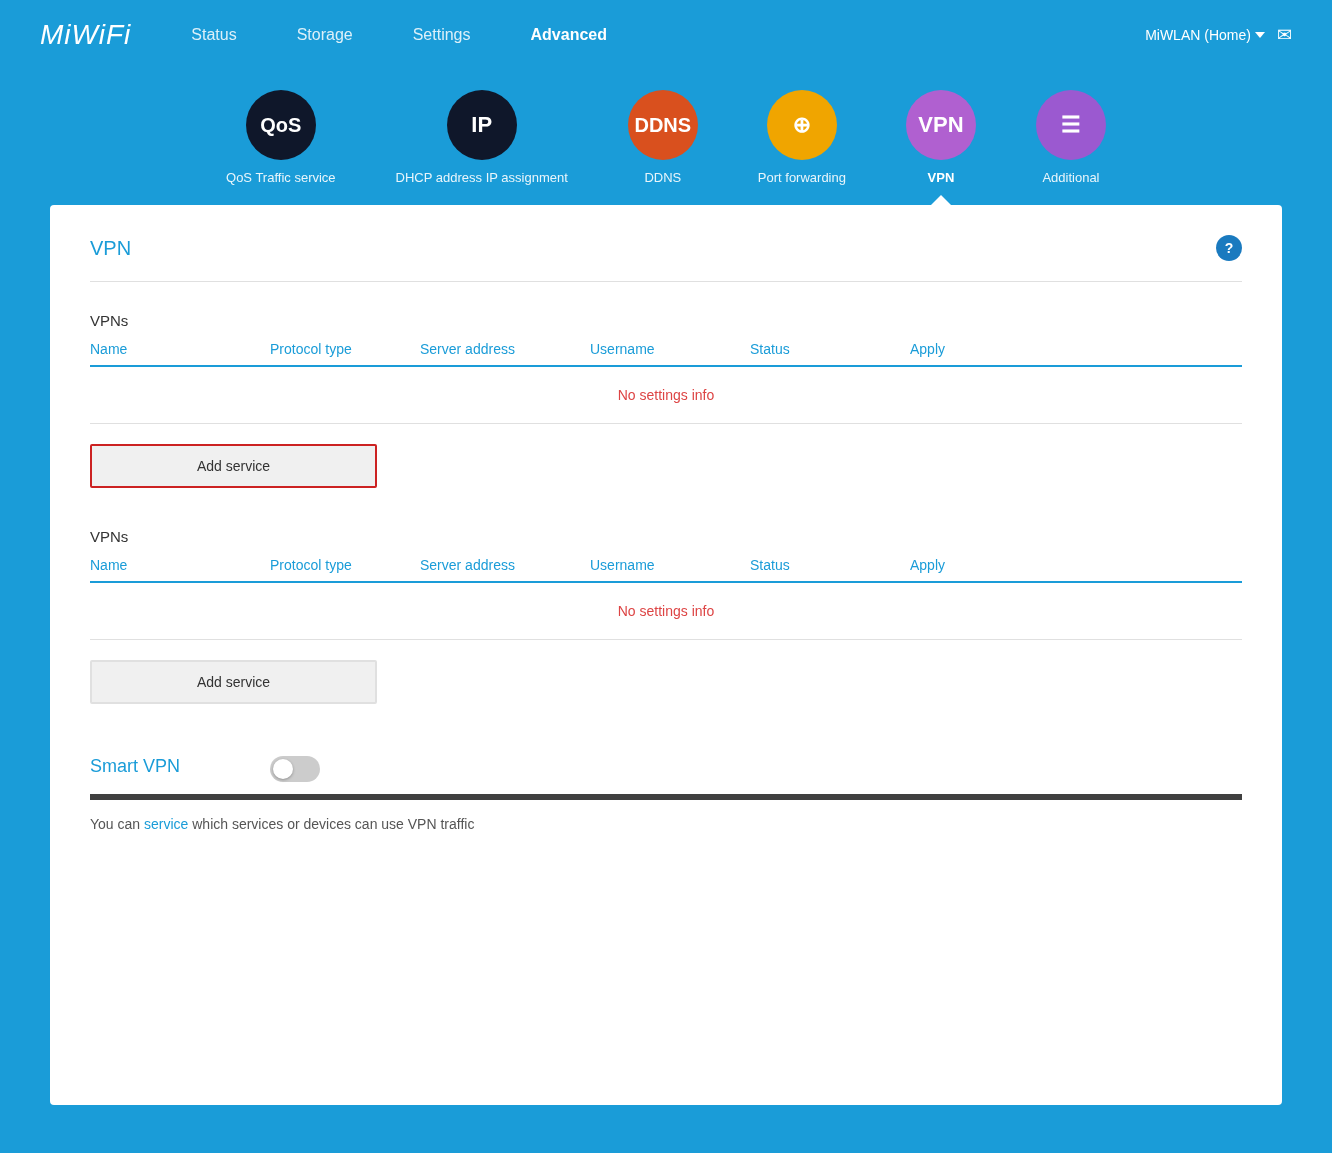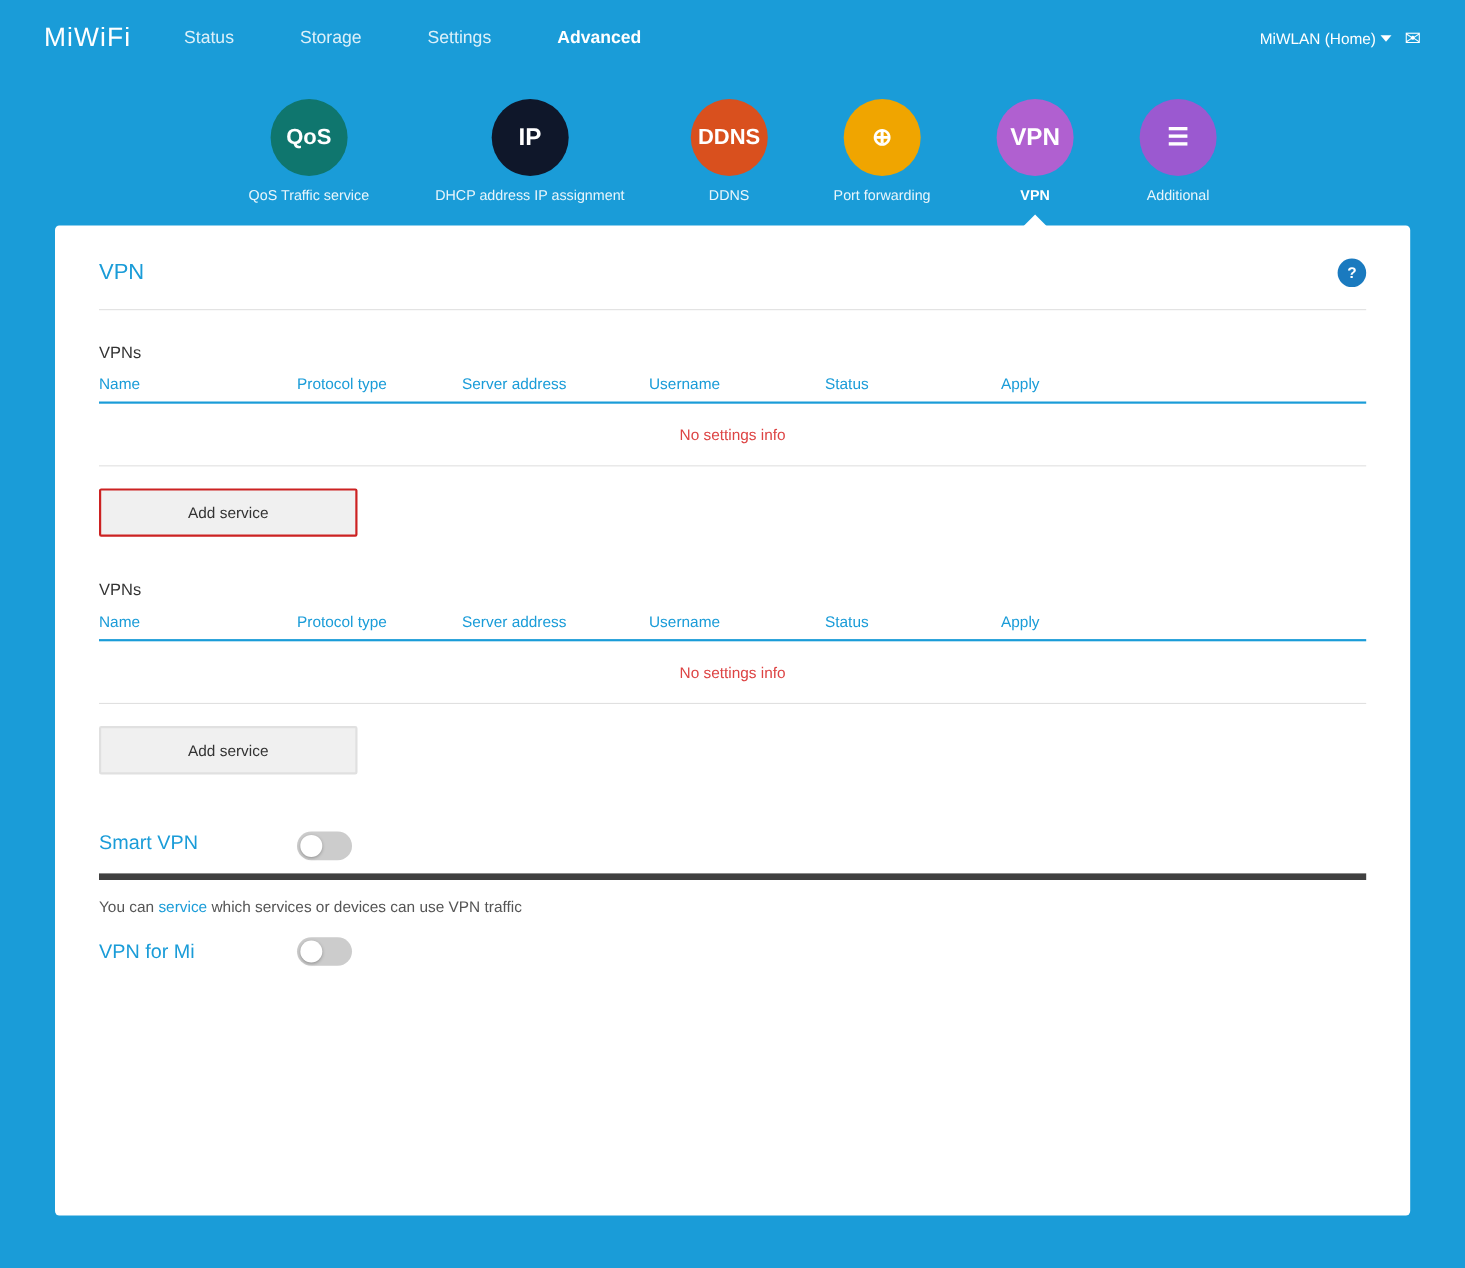--- a/index.html
+++ b/index.html
@@ -14,23 +14,24 @@
     
     .top-nav {
       display: flex;
       align-items: center;
       padding: 0 40px;
       height: 70px;
       background-color: #1a9cd8;
     }
     .logo {
       color: white;
-      font-size: 24px;
+      font-size: 28px;
       font-weight: bold;
-      margin-right: 48px;
+      font-style: italic;
+      margin-right: 60px;
       letter-spacing: 1px;
     }
     .logo span { font-weight: 300; }
     .nav-links {
       display: flex;
       gap: 60px;
       flex: 1;
     }
     .nav-link {
       color: rgba(255,255,255,0.85);
@@ -89,21 +90,21 @@
       width: 70px;
       height: 70px;
       border-radius: 50%;
       display: flex;
       align-items: center;
       justify-content: center;
       font-size: 22px;
       font-weight: bold;
       color: white;
     }
-    .icon-circle.qos { background-color: #0f766e; }
+    .icon-circle.qos { background-color: #0f172a; }
     .icon-circle.dhcp { background-color: #0f172a; }
     .icon-circle.ddns { background-color: #d9501e; }
     .icon-circle.portfwd { background-color: #f0a500; }
     .icon-circle.vpn { background-color: #b060d0; }
     .icon-circle.additional { background-color: #9b59d0; }
     .icon-nav-label {
       color: rgba(255,255,255,0.9);
       font-size: 13px;
       text-align: center;
     }
@@ -198,21 +199,21 @@
       text-align: center;
       padding: 20px 0;
       color: #d44;
       font-size: 14px;
       border-bottom: 1px solid #e0e0e0;
     }
 
     
     .add-service-btn {
       display: block;
-      width: 235px;
+      width: 287px;
       padding: 12px 0;
       margin: 20px 0 0 0;
       background: #f0f0f0;
       border: 2px solid #cc2222;
       color: #333;
       font-size: 14px;
       text-align: center;
       cursor: pointer;
       border-radius: 2px;
     }
@@ -398,20 +399,14 @@
       <span class="smart-vpn-label">Smart VPN</span>
       <div class="toggle">
         <div class="toggle-knob"></div>
       </div>
     </div>
     <p class="smart-vpn-desc">
       You can <span class="highlight">service</span> which services or devices can use VPN traffic
     </p>
   </div>
 
-  <div class="vpn-for-mi-row">
-    <span class="vpn-for-mi-label">VPN for Mi</span>
-    <div class="toggle">
-      <div class="toggle-knob"></div>
-    </div>
-  </div>
 
 </div>
 
 </body></html>

